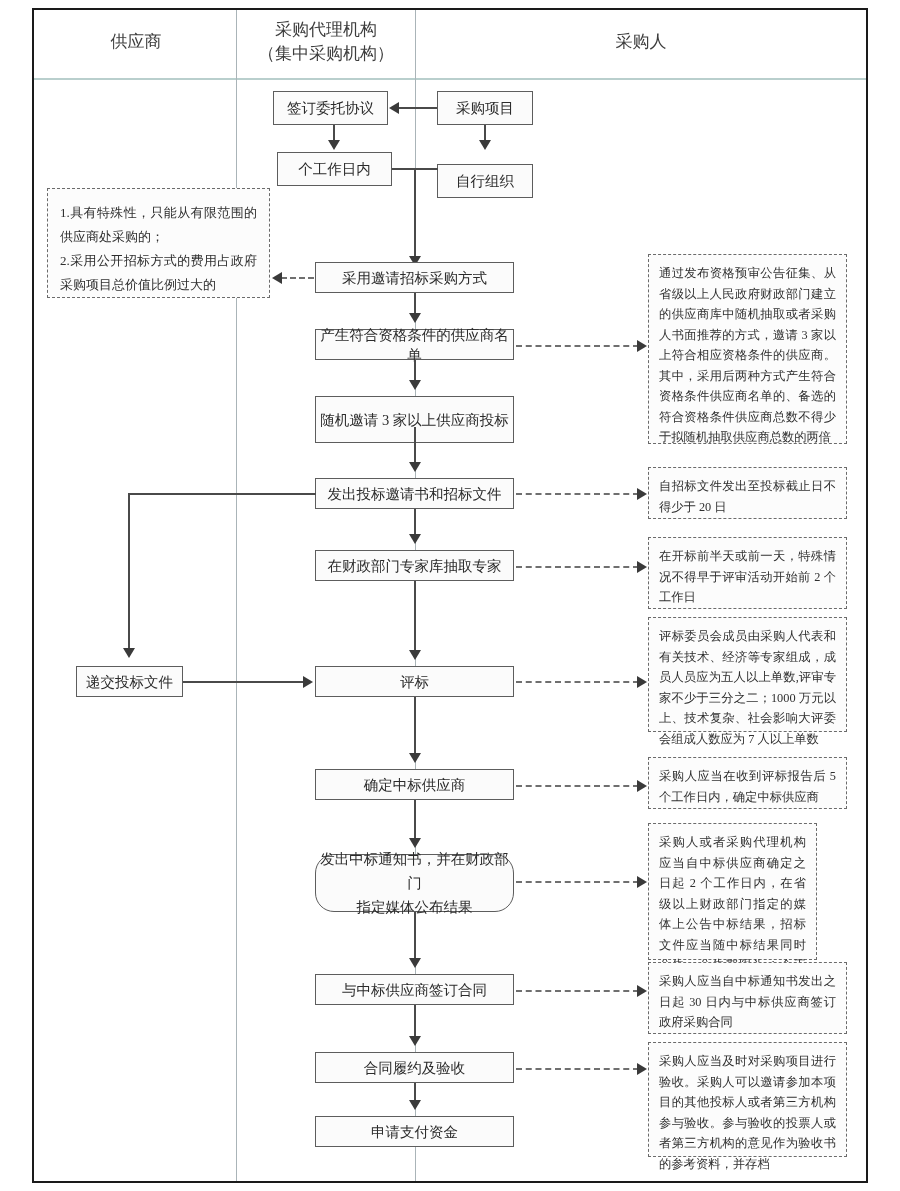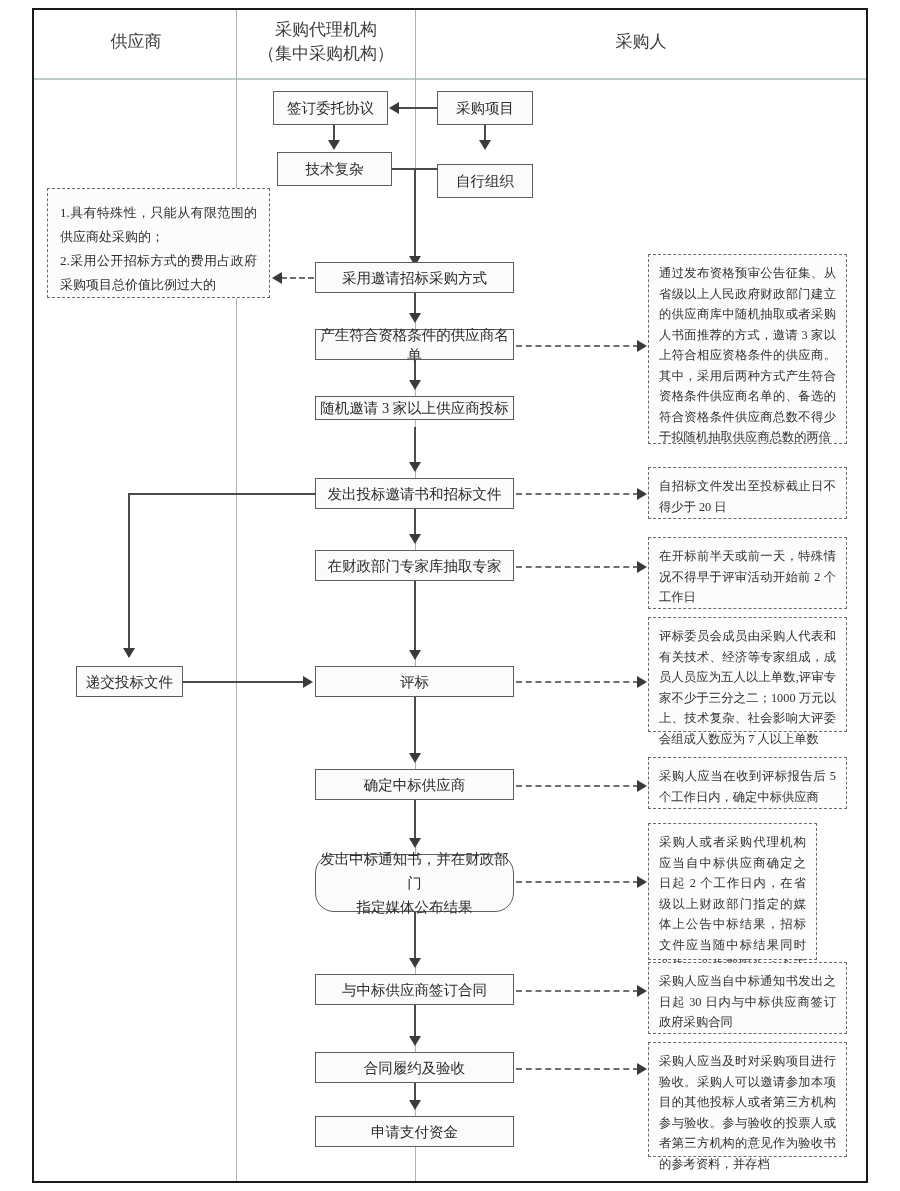--- a/index.html
+++ b/index.html
@@ -57,21 +57,21 @@
     <div>（集中采购机构）</div>
   </div>
   <div class="lane-title lt3">采购人</div>
 
   <div class="box" style="left:273px;top:91px;width:115px;height:34px;">签订委托协议</div>
   <div class="box" style="left:437px;top:91px;width:96px;height:34px;">采购项目</div>
 
   <div class="ln h" style="left:399px;top:107px;width:38px;"></div>
   <div class="arw left" style="left:389px;top:102px;"></div>
 
-  <div class="box" style="left:277px;top:152px;width:115px;height:34px;">技术复杂</div>
+  <div class="box" style="left:277px;top:152px;width:115px;height:34px;">个工作日内</div>
   <div class="box" style="left:437px;top:164px;width:96px;height:34px;">自行组织</div>
 
   <div class="ln v" style="left:333px;top:125px;width:2px;height:17px;"></div>
   <div class="arw down" style="left:328px;top:140px;"></div>
 
   <div class="ln v" style="left:484px;top:125px;width:2px;height:17px;"></div>
   <div class="arw down" style="left:479px;top:140px;"></div>
 
   <div class="ln h" style="left:392px;top:168px;width:46px;"></div>
   <div class="ln v" style="left:414px;top:168px;width:2px;height:92px;"></div>
@@ -83,21 +83,21 @@
   </div>
   <div class="dln h" style="left:281px;top:277px;width:33px;"></div>
   <div class="arw left" style="left:272px;top:272px;"></div>
 
   <div class="box" style="left:315px;top:262px;width:199px;height:31px;">采用邀请招标采购方式</div>
 
   <div class="box" style="left:315px;top:329px;width:199px;height:31px;">产生符合资格条件的供应商名单</div>
   <div class="ln v" style="left:414px;top:293px;width:2px;height:22px;"></div>
   <div class="arw down" style="left:409px;top:313px;"></div>
 
-  <div class="box" style="left:315px;top:396px;width:199px;height:24px;">随机邀请 3 家以上供应商投标</div>
+  <div class="box" style="left:315px;top:396px;width:199px;height:47px;">随机邀请 3 家以上供应商投标</div>
   <div class="ln v" style="left:414px;top:360px;width:2px;height:22px;"></div>
   <div class="arw down" style="left:409px;top:380px;"></div>
 
   <div class="box" style="left:315px;top:478px;width:199px;height:31px;">发出投标邀请书和招标文件</div>
   <div class="ln v" style="left:414px;top:427px;width:2px;height:37px;"></div>
   <div class="arw down" style="left:409px;top:462px;"></div>
 
   <div class="box" style="left:315px;top:550px;width:199px;height:31px;">在财政部门专家库抽取专家</div>
   <div class="ln v" style="left:414px;top:509px;width:2px;height:27px;"></div>
   <div class="arw down" style="left:409px;top:534px;"></div>

